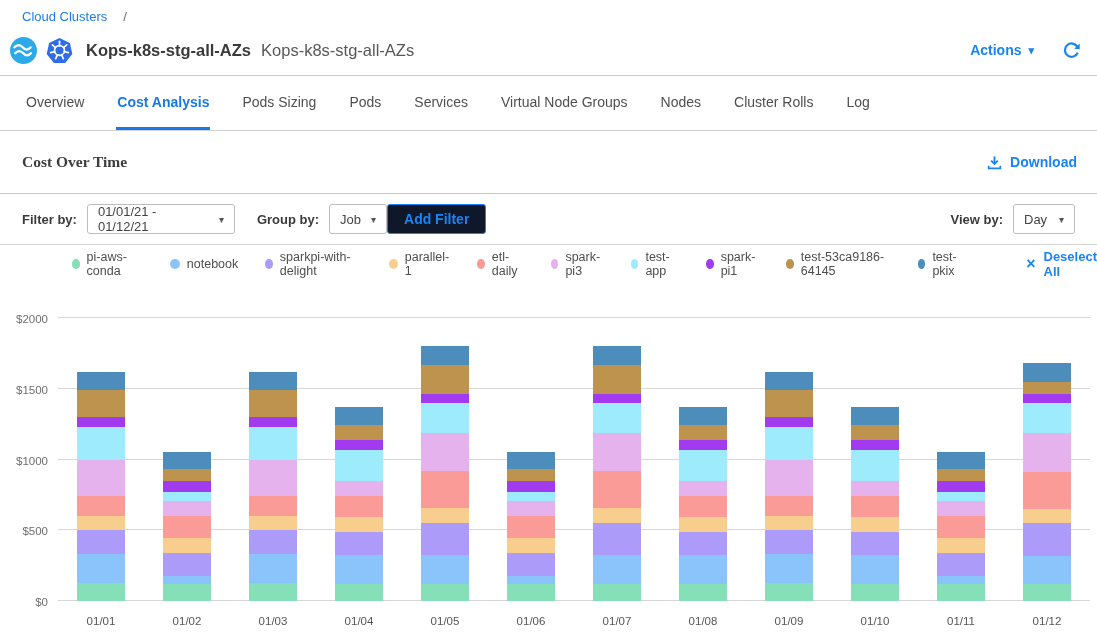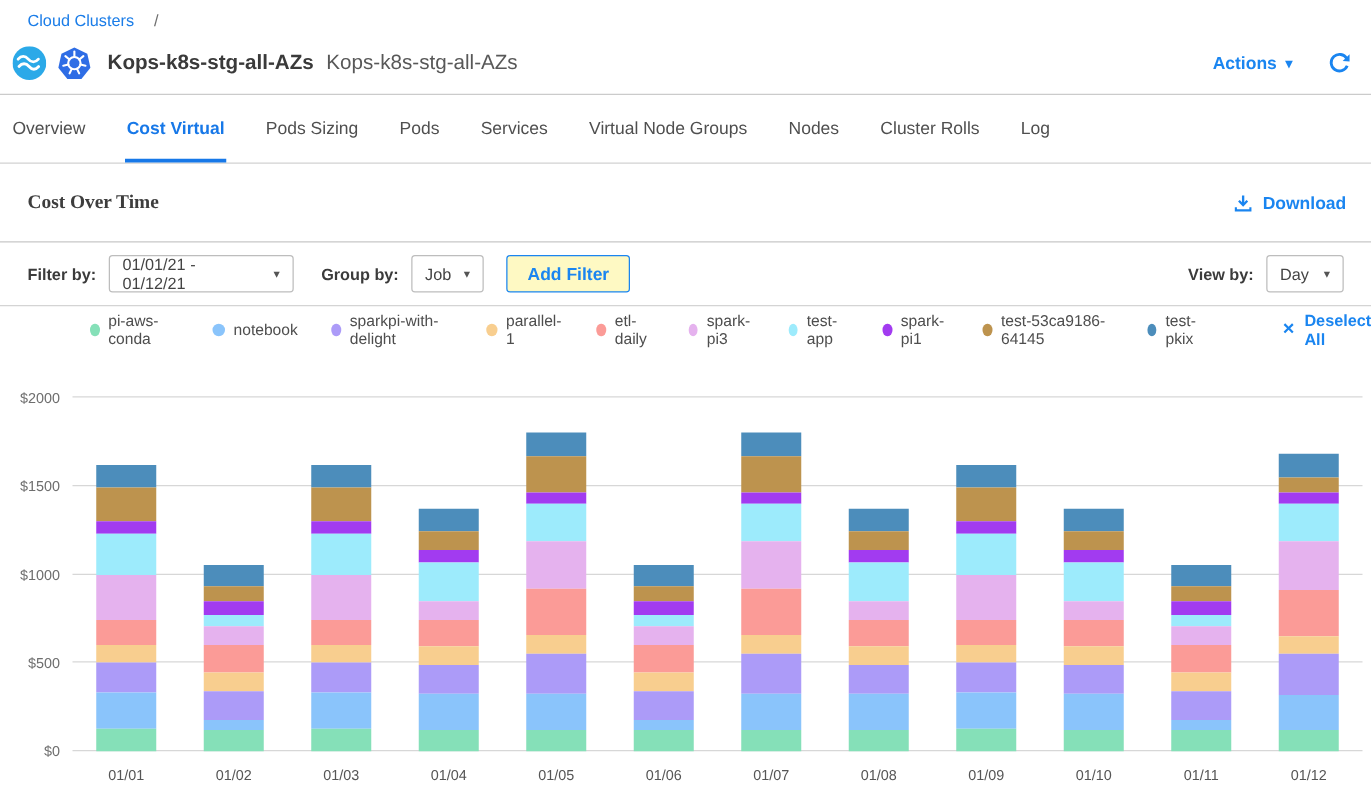--- a/index.html
+++ b/index.html
@@ -18,39 +18,39 @@
   .logo + .logo { margin-left:9px; }
   .title-bold { margin-left:13px; font-size:16.5px; font-weight:bold; color:#3a3a3a; }
   .title-sub { margin-left:10px; font-size:16.5px; color:#585858; }
   .header-spacer { flex:1; }
   .actions-btn { display:flex; align-items:center; gap:7px; color:#1a85f0; font-weight:bold; font-size:14px; cursor:pointer; }
   .actions-btn .caret { font-size:11px; }
   .refresh-btn { margin-left:28px; cursor:pointer; display:flex; align-items:center; }
   .header-divider { position:absolute; top:75px; left:0; right:0; border-top:1px solid #cbcbcb; }
 
   
-  .tabs-row { position:absolute; top:76px; left:0; right:0; height:55px; border-bottom:1px solid #d2d2d2; display:flex; align-items:stretch; padding-left:9px; gap:31px; }
+  .tabs-row { position:absolute; top:76px; left:0; right:0; height:55px; border-bottom:1px solid #d2d2d2; display:flex; align-items:stretch; padding-left:25px; gap:31px; }
   .tab { display:flex; align-items:center; font-size:14px; color:#4f4f4f; cursor:pointer; border-bottom:3px solid transparent; padding:0 1px; }
   .tab.active { color:#1778e8; font-weight:bold; border-bottom-color:#1778e8; }
 
   
   .section-row { position:absolute; top:131px; left:0; right:0; height:63px; border-bottom:1px solid #c7c7c7; display:flex; align-items:center; padding:0 20px 0 22px; }
   .section-title { font-size:15.5px; font-weight:bold; color:#3d3d3d;font-family:Liberation Serif, serif; }
   .download-link { margin-left:auto; display:flex; align-items:center; gap:8px; color:#1a85f0; font-weight:bold; font-size:14px; cursor:pointer; }
 
   
   .filter-row { position:absolute; top:194px; left:0; right:0; height:51px; border-bottom:1px solid #d4d4d4; display:flex; align-items:center; padding:0 22px; font-size:13px; }
   .flabel { font-weight:bold; color:#3b3b3b; }
   .select { border:1px solid #bdbdbd; border-radius:3px; height:30px; display:flex; align-items:center; justify-content:space-between; padding:0 10px; color:#444; cursor:pointer; background:#fff; }
   .select .caret { font-size:10px; color:#555; margin-left:10px; }
   .sel-date { width:148px; margin-left:10px; }
   .sel-group { margin-left:10px; min-width:58px; }
   .sel-view { margin-left:10px; min-width:62px; }
   .group-label { margin-left:22px; }
-  .add-filter-btn { margin-left:18px; height:30px; padding:0 16px; border:1px solid #1a85f0; border-radius:3px; background:#fef9c3; color:#1a85f0; font-weight:bold; font-size:14px; display:flex; align-items:center; cursor:pointer; }
+  .add-filter-btn { height:30px; padding:0 16px; border:1px solid #1a85f0; border-radius:3px; background:#0f172a; color:#1a85f0; font-weight:bold; font-size:14px; display:flex; align-items:center; cursor:pointer; }
   .view-by-wrap { margin-left:auto; display:flex; align-items:center; }
 
   
   .legend-row { position:absolute; top:245px; left:0; right:0; height:37px; display:flex; align-items:center; padding-left:72px; gap:27px; }
   .legend-item { display:flex; align-items:center; gap:7px; font-size:12.5px; color:#4e4e4e; cursor:pointer; }
   .legend-dot { width:10px; height:10px; border-radius:50%; }
   .deselect-all { display:flex; align-items:center; gap:8px; color:#1a85f0; font-weight:bold; font-size:13px; cursor:pointer; margin-left:32px; }
   .deselect-all .x-glyph { font-size:16px; line-height:1; }
 
   
@@ -104,21 +104,21 @@
       <svg width="19" height="19" viewBox="0 0 20 20">
         <path d="M16.6 12.2 A 7 7 0 1 1 16.2 6.2" fill="none" stroke="#1a85f0" stroke-width="2.4"></path>
         <polygon points="18.6,2.6 18.6,8.6 12.8,8.2" fill="#1a85f0"></polygon>
       </svg>
     </span>
   </div>
   <div class="header-divider"></div>
 
   <div class="tabs-row">
     <div class="tab">Overview</div>
-    <div class="tab active">Cost Virtual</div>
+    <div class="tab active">Cost Analysis</div>
     <div class="tab">Pods Sizing</div>
     <div class="tab">Pods</div>
     <div class="tab">Services</div>
     <div class="tab">Virtual Node Groups</div>
     <div class="tab">Nodes</div>
     <div class="tab">Cluster Rolls</div>
     <div class="tab">Log</div>
   </div>
 
   <div class="section-row">

